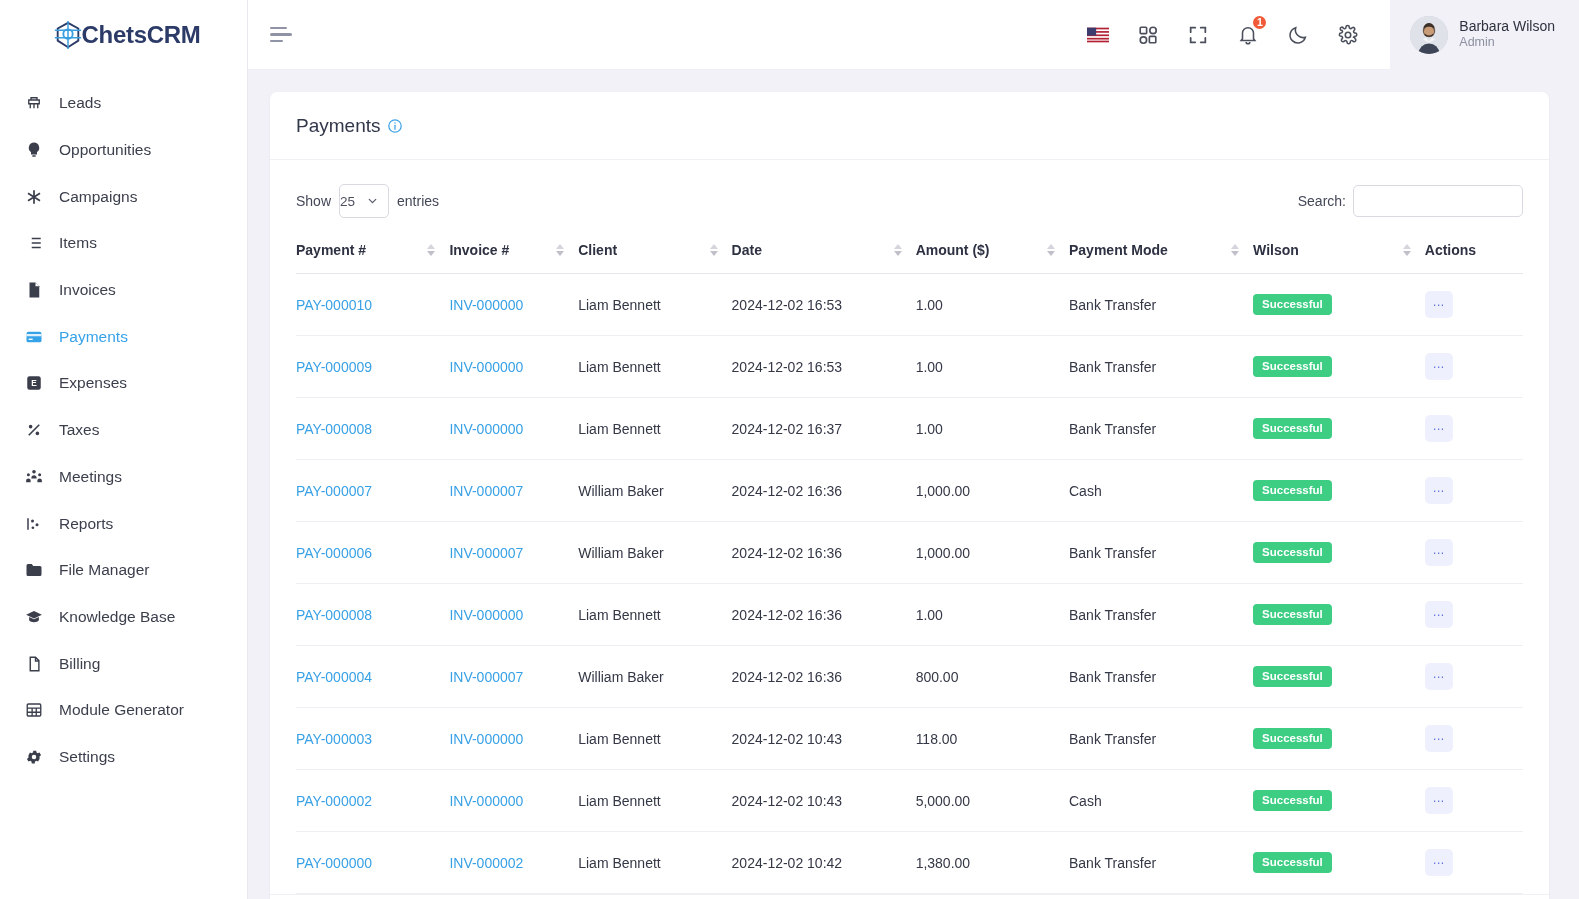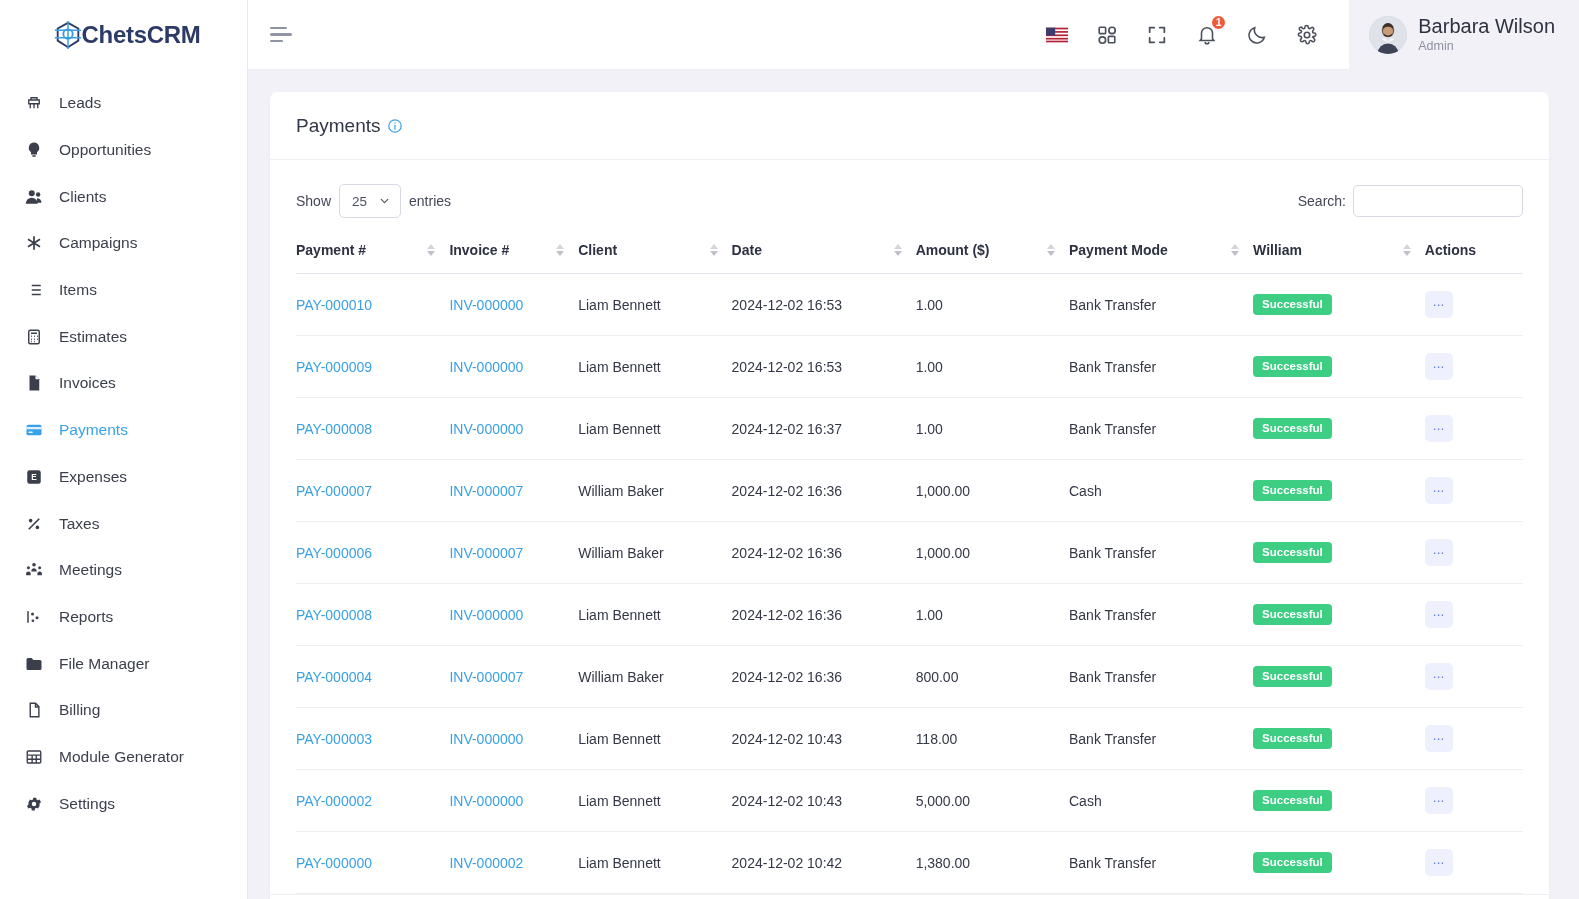--- a/index.html
+++ b/index.html
@@ -63,41 +63,41 @@
   .user-box {
     display: flex; align-items: center; gap: 11px;
     background: #f1f1f7; height: 70px; padding: 0 24px 0 20px;
     cursor: pointer;
   }
   .avatar {
     width: 38px; height: 38px; border-radius: 50%; overflow: hidden;
     background: #cfd3dd; flex: 0 0 38px; position: relative;
   }
   .user-meta { line-height: 1.25; }
-  .user-name { font-size: 20px; color: #2e3240; font-weight: 400; }
+  .user-name { font-size: 14px; color: #2e3240; font-weight: 400; }
   .user-role { font-size: 12.5px; color: #8c90a0; }
 
   
   .content { flex: 1; padding: 22px 30px 0 22px; overflow: hidden; }
   .card {
     background: #fff; border-radius: 7px; box-shadow: 0 1px 3px rgba(30,35,60,0.055);
     width: 100%;
   }
   .card-head { padding: 23px 26px 22px 26px; border-bottom: 1px solid #efeff4; display: flex; align-items: center; gap: 7px; }
   .card-title { font-size: 19px; color: #32374a; font-weight: 400; }
   .info-icon { width: 16px; height: 16px; color: #41a5e8; display: block; }
   .card-body { padding: 18px 26px 0 26px; }
 
   .table-controls { display: flex; align-items: center; justify-content: space-between; padding: 6px 0 10px 0; }
   .length-box { display: flex; align-items: center; gap: 8px; font-size: 14px; color: #434757; }
   .select-wrap { position: relative; }
   select.length-select {
     appearance: none; -webkit-appearance: none;
     border: 1px solid #d8d9e3; border-radius: 5px;
-    padding: 7px 32px 7px 12px; font-size: 13.5px; color: #4b4f5e;
+    padding: 7px 32px 7px 0; font-size: 13.5px; color: #4b4f5e;
     background: #fff; font-family: "Liberation Sans", sans-serif; cursor: pointer;
     height: 34px;
   }
   .sel-chev { position: absolute; right: 10px; top: 50%; transform: translateY(-50%); pointer-events: none; color: #5a5e6c; display: block; }
   .search-box { display: flex; align-items: center; gap: 7px; font-size: 14px; color: #434757; justify-content: flex-end; }
   input.search-input {
     border: 1px solid #d8d9e3; border-radius: 5px; height: 32px; width: 170px;
     padding: 0 10px; font-size: 13.5px; font-family: "Liberation Sans", sans-serif;
     color: #33384a; outline: none; background: #fff;
   }
@@ -167,53 +167,33 @@
         <span class="ic">
             <svg viewBox="0 0 24 24" fill="currentColor">
               <path d="M12 2a7 7 0 00-4 12.7V18h8v-3.3A7 7 0 0012 2z"></path>
               <rect x="9.5" y="19" width="5" height="2" rx="1"></rect>
             </svg>
           </span>
         <span>Opportunities</span>
       </a>
       <a class="nav-item">
         <span class="ic">
-            <svg viewBox="0 0 24 24" fill="currentColor">
-              <circle cx="9" cy="7" r="4"></circle>
-              <path d="M1 21a8 8 0 0116 0z"></path>
-              <circle cx="17.5" cy="8.5" r="3"></circle>
-              <path d="M16 13.5c3.5 0 6 2.5 6 6h-6z"></path>
-            </svg>
-          </span>
-        <span>Clients</span>
-      </a>
-      <a class="nav-item">
-        <span class="ic">
             <svg viewBox="0 0 24 24" fill="none" stroke="currentColor" stroke-width="2.3">
               <path d="M12 3v18M4 7l16 10M20 7L4 17"></path>
             </svg>
           </span>
         <span>Campaigns</span>
       </a>
       <a class="nav-item">
         <span class="ic">
             <svg viewBox="0 0 24 24" fill="none" stroke="currentColor" stroke-width="2">
               <path d="M9 6h12M9 12h12M9 18h12M4 6h.01M4 12h.01M4 18h.01"></path>
             </svg>
           </span>
         <span>Items</span>
-      </a>
-      <a class="nav-item">
-        <span class="ic">
-            <svg viewBox="0 0 24 24" fill="none" stroke="currentColor" stroke-width="1.9">
-              <rect x="5" y="3" width="14" height="18" rx="2"></rect>
-              <path d="M8 7h8M8 11h1M12 11h1M16 11h1M8 15h1M12 15h1M16 15h1M8 18h1M12 18h1"></path>
-            </svg>
-          </span>
-        <span>Estimates</span>
       </a>
       <a class="nav-item">
         <span class="ic">
             <svg viewBox="0 0 24 24" fill="currentColor">
               <path d="M6 2h8l5 5v15H6z"></path>
               <path d="M14 2v5h5" fill="#fff"></path>
             </svg>
           </span>
         <span>Invoices</span>
       </a>
@@ -270,20 +250,29 @@
           </span>
         <span>Reports</span>
       </a>
       <a class="nav-item">
         <span class="ic">
             <svg viewBox="0 0 24 24" fill="currentColor">
               <path d="M2 6a2 2 0 012-2h5l2 2.5h9a2 2 0 012 2V18a2 2 0 01-2 2H4a2 2 0 01-2-2z"></path>
             </svg>
           </span>
         <span>File Manager</span>
+      </a>
+      <a class="nav-item">
+        <span class="ic">
+            <svg viewBox="0 0 24 24" fill="currentColor">
+              <path d="M12 4L1.5 9 12 14l10.5-5z"></path>
+              <path d="M5.5 12v4c0 1.6 2.9 3 6.5 3s6.5-1.4 6.5-3v-4l-6.5 3z"></path>
+            </svg>
+          </span>
+        <span>Knowledge Base</span>
       </a>
       <a class="nav-item">
         <span class="ic">
             <svg viewBox="0 0 24 24" fill="none" stroke="currentColor" stroke-width="1.9">
               <path d="M7 3h7l4.5 4.5V21H7z"></path>
               <path d="M14 3v5h4.5"></path>
             </svg>
           </span>
         <span>Billing</span>
       </a>
@@ -487,21 +476,21 @@
                   <div class="th-inner">
                     <span>Payment Mode</span>
                     <span class="sort-arrows">
                         <i class="up"></i>
                         <i class="down"></i>
                       </span>
                   </div>
                 </th>
                 <th>
                   <div class="th-inner">
-                    <span>William</span>
+                    <span>Wilson</span>
                     <span class="sort-arrows">
                         <i class="up"></i>
                         <i class="down"></i>
                       </span>
                   </div>
                 </th>
                 <th>
                   <div class="th-inner">
                     <span>Actions</span>
                   </div>

